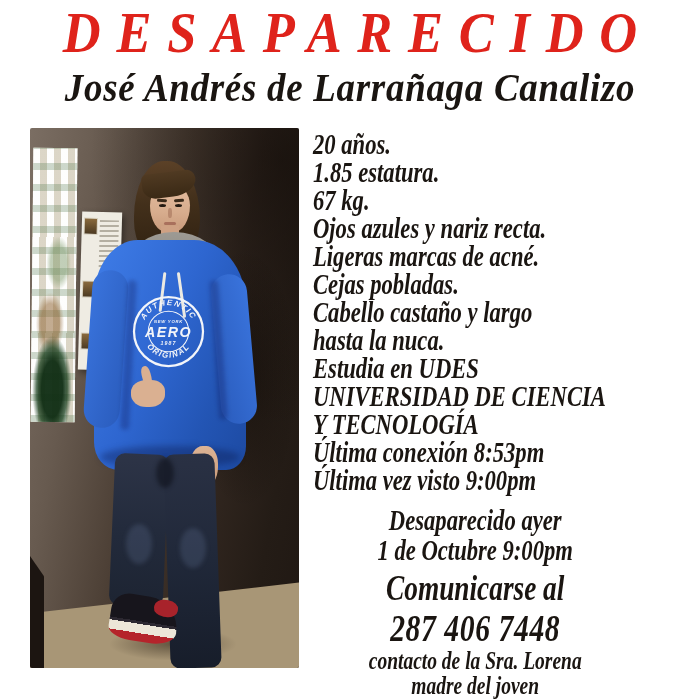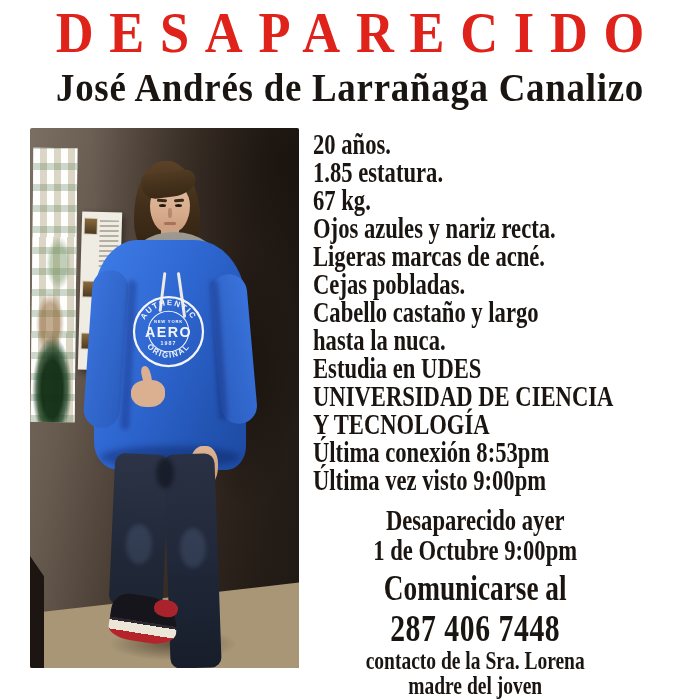--- a/index.html
+++ b/index.html
@@ -5,20 +5,21 @@
   html, body { margin: 0; padding: 0; background: #ffffff; }
   .poster {
     position: relative;
     width: 700px;
     height: 700px;
     background: var(--background, #ffffff);
     overflow: hidden;
     font-family: "Liberation Serif", serif;
     font-weight: 700;
     color: var(--text-black, #1a1511);
+    font-style: italic;
   }
 
   
   .title {
     position: absolute;
     top: 4px; left: 0;
     width: 700px;
     margin: 0;
     text-align: center;
     font-size: 57px;

